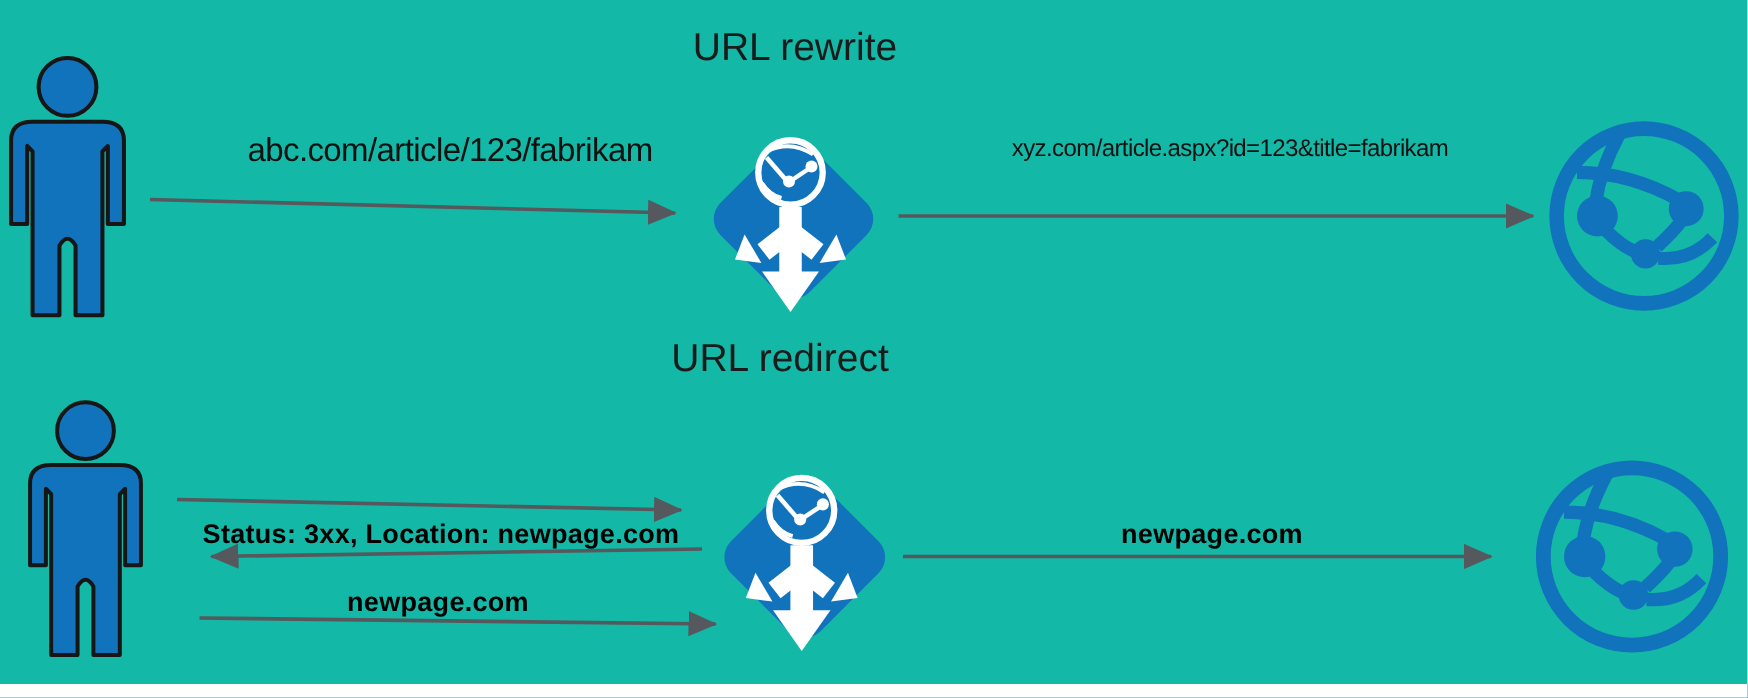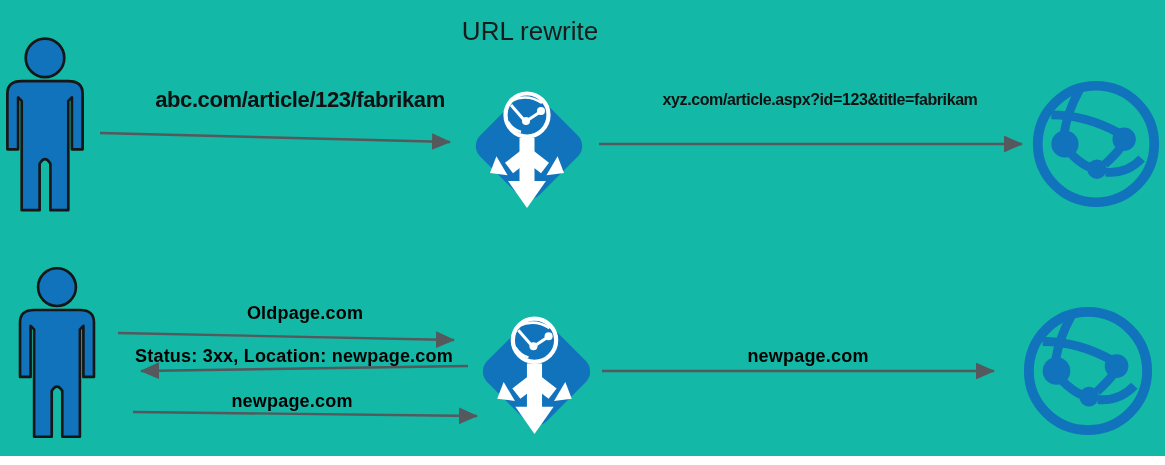--- a/index.html
+++ b/index.html
@@ -8,21 +8,20 @@
     font-family:"Liberation Sans", sans-serif; overflow:hidden;
   }
   .pos { position:absolute; }
   .title {
     font-size:26px; color:#1b1b1b; white-space:nowrap;
     transform:translateX(-50%);
   }
   .url {
     font-size:22px; color:#111; white-space:nowrap; letter-spacing:-0.4px;
     transform:translateX(-50%);
-    font-weight:bold;
   }
   .url.small { font-size:16px; }
   .bold-lbl {
     font-size:18px; font-weight:700; color:#000; white-space:nowrap;
     transform:translateX(-50%); letter-spacing:0.2px;
   }
   svg.connectors { position:absolute; left:0; top:0; width:1165px; height:465px; }
   .icon svg { display:block; width:100%; height:100%; }
 </style>
 </head>
@@ -40,25 +39,25 @@
       <line x1="100" y1="133" x2="450" y2="142" marker-end="url(#ah)"></line>
       <line x1="599" y1="144" x2="1022" y2="144" marker-end="url(#ah)"></line>
       <line x1="118" y1="333" x2="454" y2="340" marker-end="url(#ah)"></line>
       <line x1="468" y1="366" x2="141" y2="371" marker-end="url(#ah)"></line>
       <line x1="133" y1="412" x2="477" y2="416" marker-end="url(#ah)"></line>
       <line x1="602" y1="371" x2="994" y2="371" marker-end="url(#ah)"></line>
     </g>
   </svg>
 
   <div class="pos title" style="left:530px; top:16px;">URL rewrite</div>
+  <div class="pos title" style="left:520px; top:223px;">URL redirect</div>
 
   <div class="pos url" style="left:300px; top:87px;">abc.com/article/123/fabrikam</div>
   <div class="pos url small" style="left:820px; top:91px;">xyz.com/article.aspx?id=123&amp;title=fabrikam</div>
 
-  <div class="pos bold-lbl" style="left:305px; top:303px;">Oldpage.com</div>
   <div class="pos bold-lbl" style="left:294px; top:346px;">Status: 3xx, Location: newpage.com</div>
   <div class="pos bold-lbl" style="left:292px; top:391px;">newpage.com</div>
   <div class="pos bold-lbl" style="left:808px; top:346px;">newpage.com</div>
 
   <div class="pos icon" style="left:2px; top:36px; width:86px; height:180px;">
     <svg viewBox="0 0 96 200">
       <circle cx="48" cy="24" r="21.5" fill="#1173bc" stroke="#161616" stroke-width="3"></circle>
       <path d="M22,50 L74,50 Q90,50 90,64 L90,126 L78,126 L78,68 L74,72 L74,194 L54,194 L54,142 Q48,132 42,142 L42,194 L22,194 L22,72 L18,68 L18,126 L6,126 L6,64 Q6,50 22,50 Z" fill="#1173bc" stroke="#161616" stroke-width="3" stroke-linejoin="round"></path>
     </svg>
   </div>

